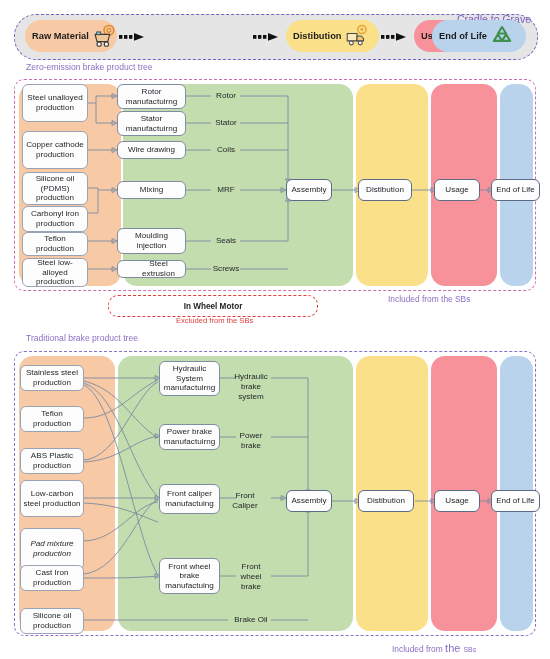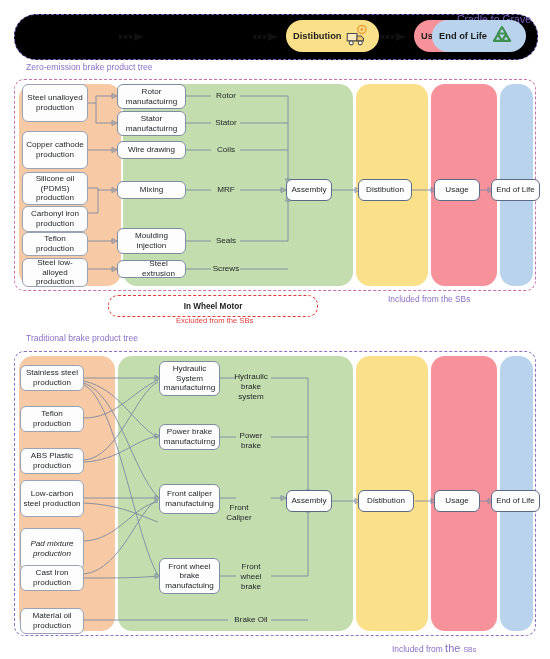--- a/index.html
+++ b/index.html
@@ -2,21 +2,21 @@
 <html><head>
 <meta charset="utf-8">
 <style>
   html,body{margin:0;padding:0;background:#ffffff;}
   body{width:550px;height:659px;position:relative;overflow:hidden;
        font-family:"Liberation Sans","DejaVu Sans",sans-serif;}
   .abs{position:absolute;}
 
   
   #banner{left:14px;top:14px;width:522px;height:44px;
-          border:1.6px dashed #7a5fc0;border-radius:22px;background:#000000;}
+          border:1.6px dashed #7a5fc0;border-radius:22px;background:#e5e5e5;}
   #cradle-label{right:6px;top:-2px;font-size:10.5px;color:#7a5fc0;}
   .stage{position:absolute;top:20px;height:32px;border-radius:16px;
          display:flex;align-items:center;justify-content:flex-start;
          box-sizing:border-box;padding-left:7px;}
   .stage .st-txt{font-size:9.3px;font-weight:bold;color:#1d1d1d;white-space:nowrap;}
   .stage .st-ico{width:26px;height:26px;margin-left:2px;flex:0 0 auto;}
 
   
   .tree-title{font-size:8.6px;color:#8a6fc4;}
 
@@ -56,20 +56,33 @@
   #incl-lbl-2{left:392px;top:642px;font-size:8.4px;color:#8a6fc4;}
   #incl-lbl-2 .big{font-size:11px;}
   #incl-lbl-2 .small{font-size:7px;}
 </style>
 </head>
 <body>
 
 <div class="abs" id="banner">
   <div class="abs" id="cradle-label">Cradle to Grave</div>
 
+  <div class="stage" style="left:10px;width:92px;background:#f7c9a4;top:5px;">
+    <span class="st-txt">Raw Material</span>
+    <span class="st-ico">
+      <svg viewBox="0 0 32 32" width="26" height="26">
+        <circle cx="22" cy="9" r="6" fill="none" stroke="#e08a2e" stroke-width="2"></circle>
+        <circle cx="22" cy="9" r="2.4" fill="none" stroke="#e08a2e" stroke-width="1.6"></circle>
+        <path d="M5 14 h18 l-2.4 9 H7.4 Z" fill="#f0c89a" stroke="#3a3a3a" stroke-width="1.4" stroke-linejoin="round"></path>
+        <rect x="7" y="11" width="5" height="3.4" fill="#7ec8e3" stroke="#3a3a3a" stroke-width="1"></rect>
+        <circle cx="10" cy="26" r="2.6" fill="#fff" stroke="#3a3a3a" stroke-width="1.4"></circle>
+        <circle cx="19" cy="26" r="2.6" fill="#fff" stroke="#3a3a3a" stroke-width="1.4"></circle>
+      </svg>
+    </span>
+  </div>
   <svg class="abs" style="left:104px;top:15px;" width="34" height="14" viewBox="0 0 34 14">
     <g fill="#111">
         <rect x="0" y="5" width="3.4" height="3.8"></rect>
         <rect x="5" y="5" width="3.4" height="3.8"></rect>
         <rect x="10" y="5" width="3.4" height="3.8"></rect>
       </g>
     <path d="M15 3 L25 6.9 L15 10.8 Z" fill="#111"></path>
   </svg>
 
   <svg class="abs" style="left:238px;top:15px;" width="34" height="14" viewBox="0 0 34 14">
@@ -296,30 +309,30 @@
     <path d="M488 498.5 l5 2.5 l-5 2.5 z"></path>
   </g>
 </svg>
 
 <div class="abs node mat" style="left:20px;top:365px;width:64px;height:26px;">Stainless steel production</div>
 <div class="abs node mat" style="left:20px;top:406px;width:64px;height:26px;">Teflon production</div>
 <div class="abs node mat" style="left:20px;top:448px;width:64px;height:26px;">ABS Plastic production</div>
 <div class="abs node mat" style="left:20px;top:480px;width:64px;height:37px;">Low-carbon steel production</div>
 <div class="abs node mat" style="left:20px;top:528px;width:64px;height:42px;font-style:italic;">Pad mixture production</div>
 <div class="abs node mat" style="left:20px;top:565px;width:64px;height:26px;">Cast Iron production</div>
-<div class="abs node mat" style="left:20px;top:608px;width:64px;height:26px;">Material oil production</div>
+<div class="abs node mat" style="left:20px;top:608px;width:64px;height:26px;">Silicone oil production</div>
 
 <div class="abs node mfg" style="left:159px;top:361px;width:61px;height:35px;">Hydraulic System manufactuirng</div>
 <div class="abs node mfg" style="left:159px;top:424px;width:61px;height:26px;">Power brake manufactuirng</div>
 <div class="abs node mfg" style="left:159px;top:484px;width:61px;height:30px;">Front caliper manufactuing</div>
 <div class="abs node mfg" style="left:159px;top:558px;width:61px;height:36px;">Front wheel brake manufactuing</div>
 
 <div class="abs flowlbl" style="left:230px;top:372px;width:42px;">Hydraulic brake system</div>
 <div class="abs flowlbl" style="left:230px;top:431px;width:42px;">Power brake</div>
-<div class="abs flowlbl" style="left:218px;top:491px;width:42px;margin-top:12px;">Front Caliper</div>
+<div class="abs flowlbl" style="left:224px;top:491px;width:42px;">Front Caliper</div>
 <div class="abs flowlbl" style="left:230px;top:562px;width:42px;">Front wheel brake</div>
 <div class="abs flowlbl" style="left:228px;top:615px;width:46px;">Brake Oil</div>
 
 <div class="abs node stage2" style="left:286px;top:490px;width:46px;height:22px;">Assembly</div>
 <div class="abs node stage2" style="left:358px;top:490px;width:56px;height:22px;">Distibution</div>
 <div class="abs node stage2" style="left:434px;top:490px;width:46px;height:22px;">Usage</div>
 <div class="abs node stage2" style="left:491px;top:490px;width:49px;height:22px;">End of Life</div>
 
 <div class="abs" id="incl-lbl-2">
   <span>Included from </span><span class="big">the </span><span class="small">SBs</span>

